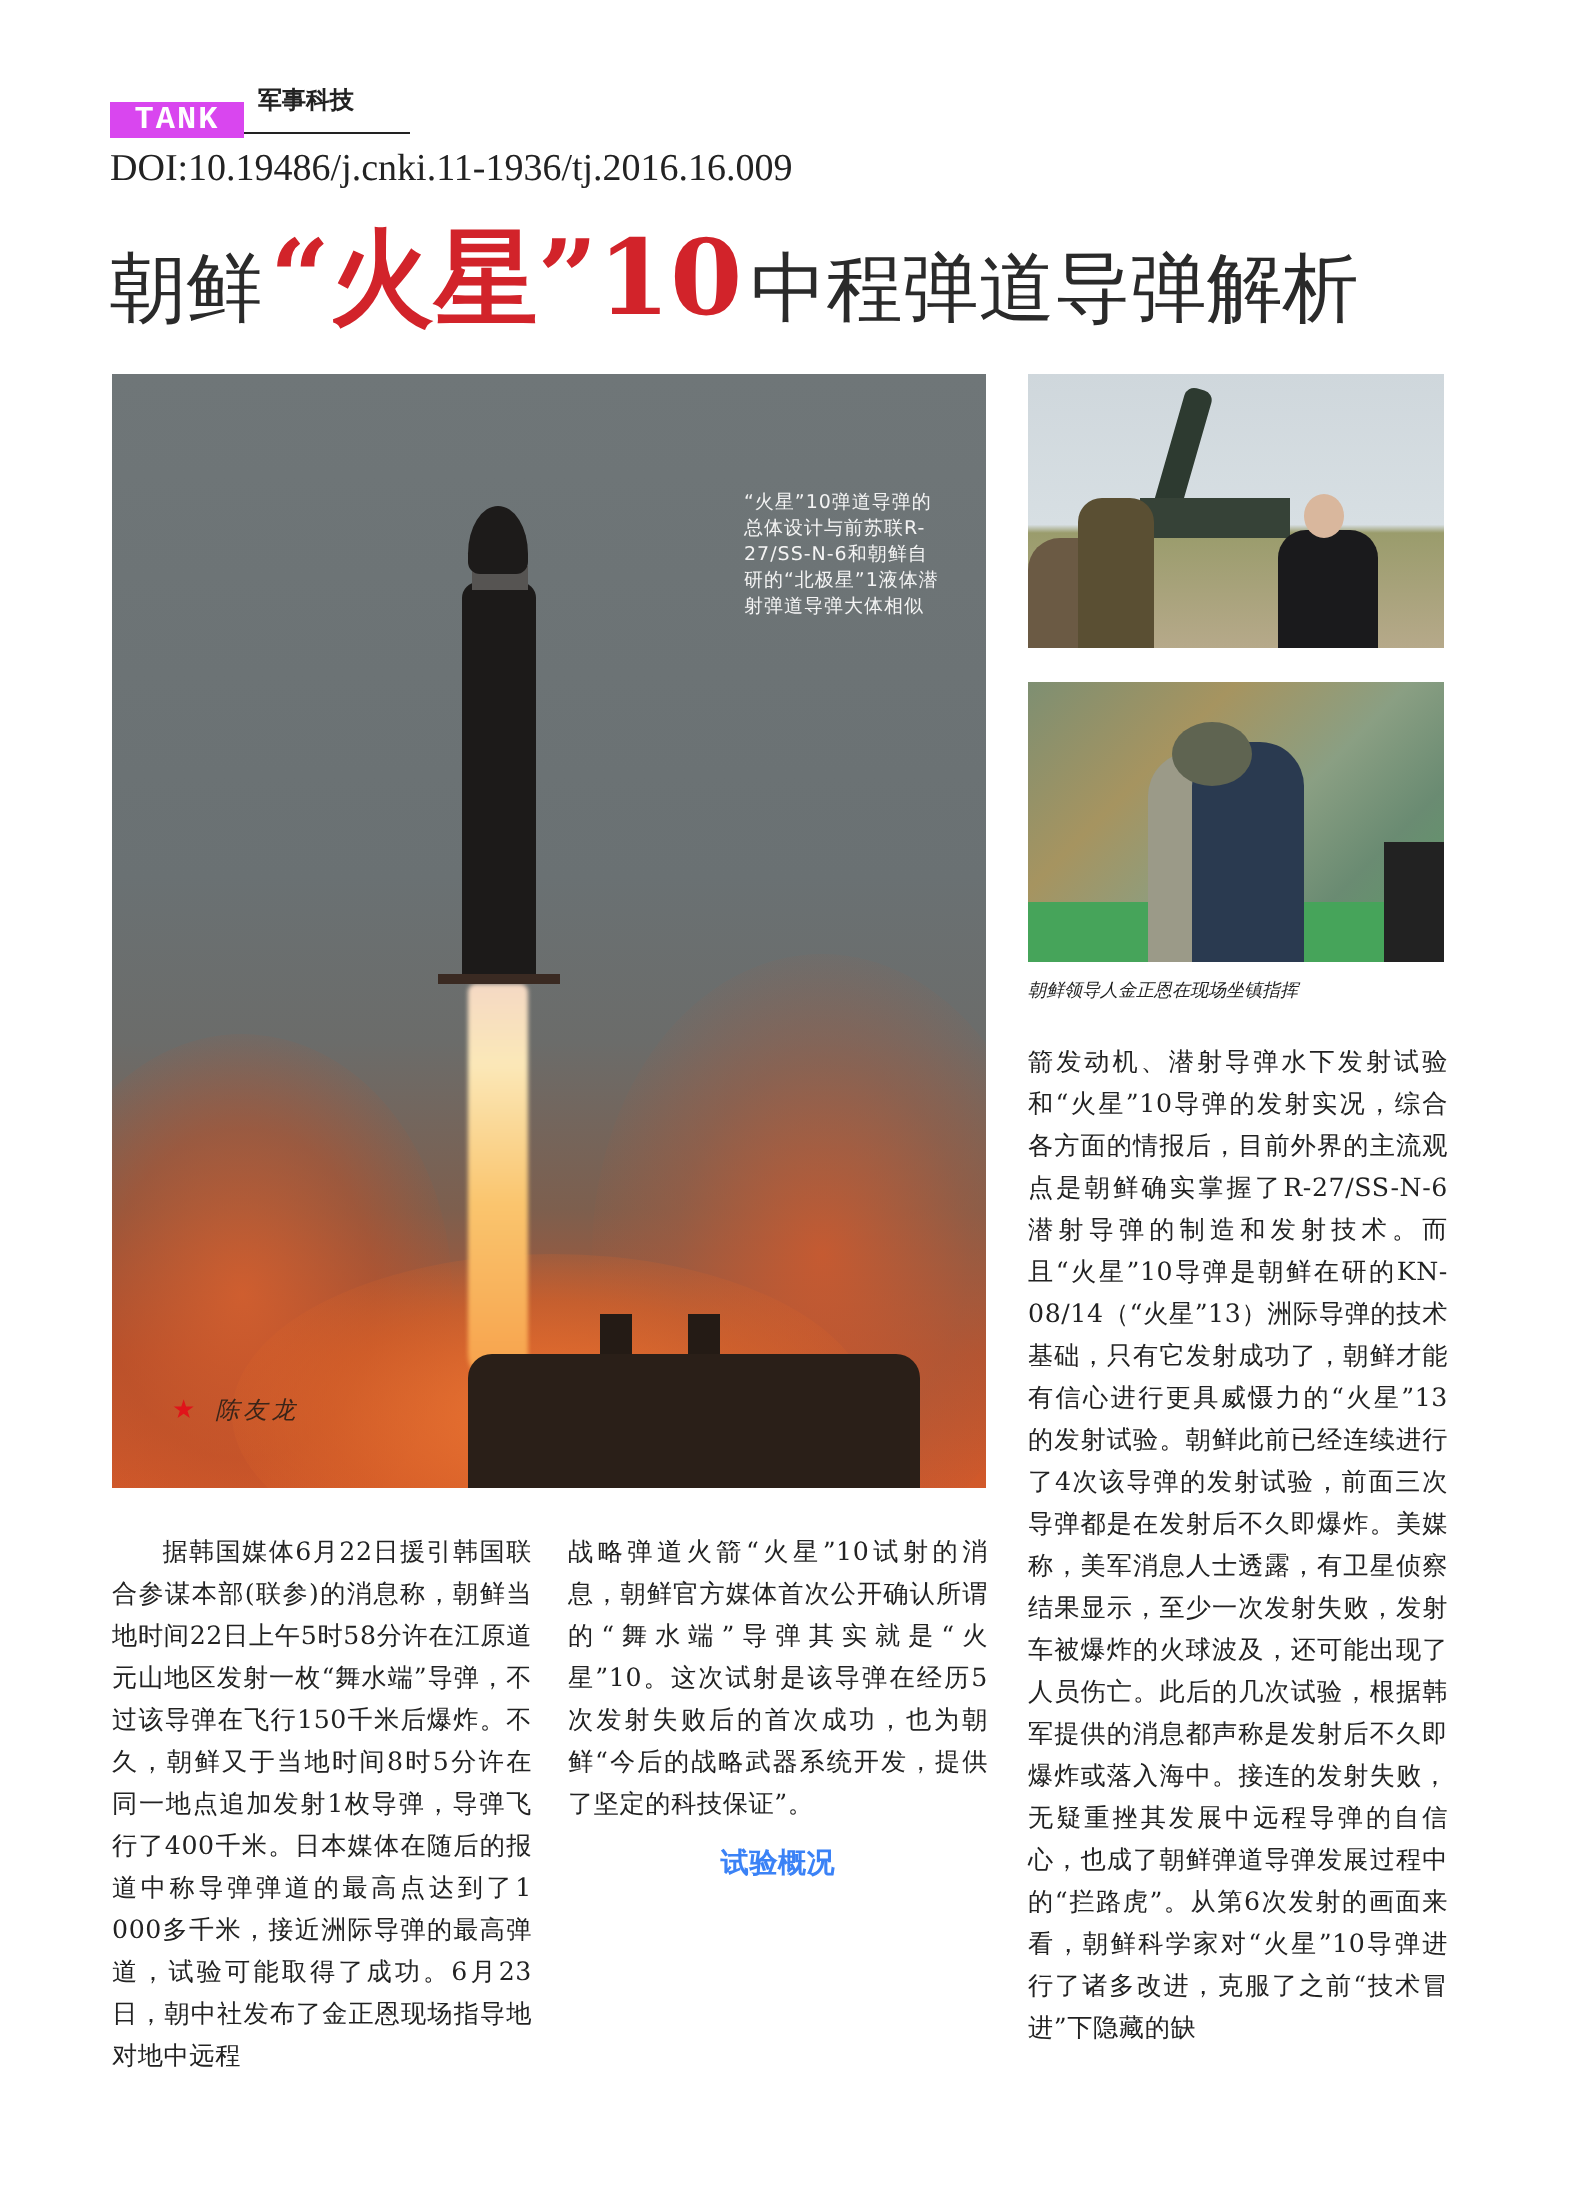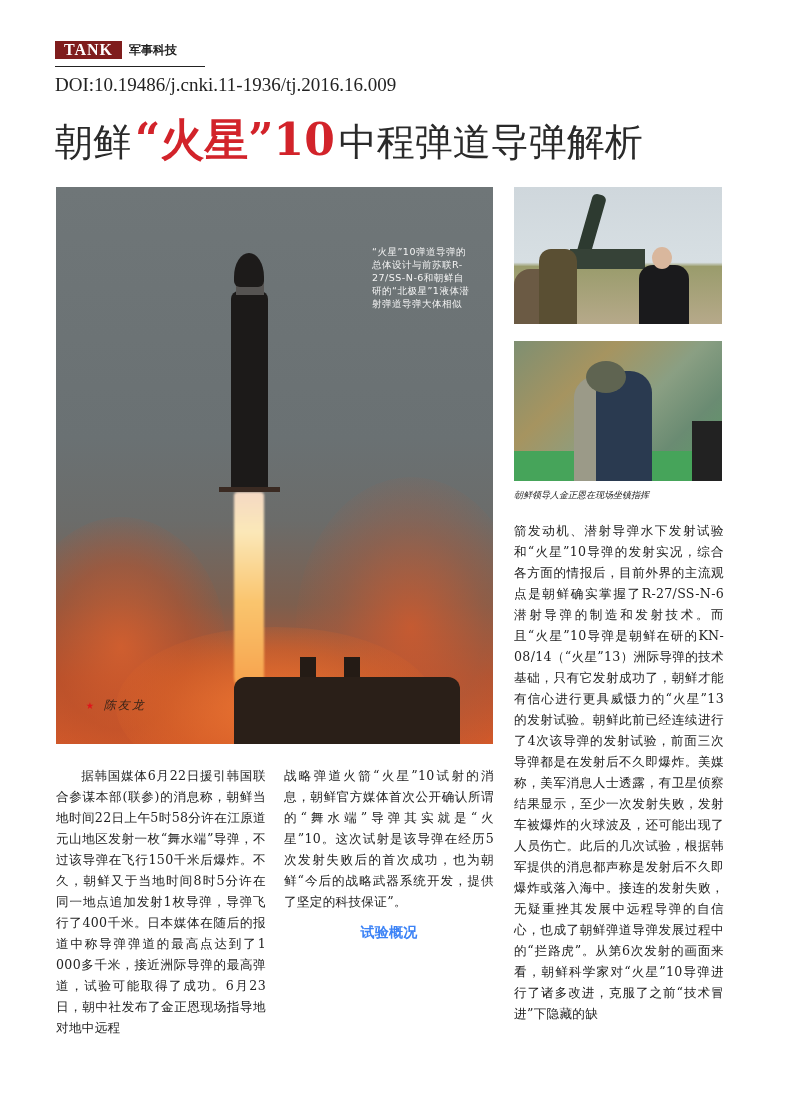--- a/index.html
+++ b/index.html
@@ -2,32 +2,32 @@
 <html><head>
 <meta charset="utf-8">
 <style>
   html, body { margin: 0; padding: 0; background: #ffffff; }
   body { width: 787px; height: 1106px; position: relative; overflow: hidden;
          font-family: "DejaVu Serif", "Liberation Serif", serif; color: #1f1f1f; }
 
   
   .section-header { position: absolute; left: 55px; top: 38px; width: 150px; height: 28px;
                     border-bottom: 1.5px solid #222; }
-  .tank-badge { position: absolute; left: 0; top: 3px; width: 67px; height: 18px; background: #7f1d1d;
-                color: #fff; font-family: Liberation Serif, serif; font-weight: bold;
+  .tank-badge { position: absolute; left: 0; top: 13px; width: 67px; height: 18px; background: #d946ef;
+                color: #fff; font-family: Liberation Mono, monospace; font-weight: bold;
                 font-size: 16px; line-height: 18px; text-align: center; letter-spacing: 1px; }
   .section-name { position: absolute; left: 74px; top: 1px; font-family: "DejaVu Sans", sans-serif;
                   font-weight: bold; font-size: 12px; line-height: 22px; color: #222; }
   .doi { position: absolute; left: 55px; top: 74px; font-family: "Liberation Serif", serif;
          font-size: 19px; color: #222; }
 
   
   .title { position: absolute; left: 55px; top: 110px; height: 60px; white-space: nowrap;
            font-family: "DejaVu Sans", sans-serif; font-size: 38px; line-height: 60px; color: #2a2a2a; }
-  .title .hl { color: #d2232a; font-weight: bold; font-family: "DejaVu Serif", serif; font-size: 44px;
+  .title .hl { color: #d2232a; font-weight: bold; font-family: "DejaVu Serif", serif; font-size: 52px;
                margin: 0 4px; }
 
   
   .main-photo { position: absolute; left: 56px; top: 187px; width: 437px; height: 557px; overflow: hidden;
                 background: linear-gradient(180deg, #6f7678 0%, #6a7173 45%, #6b6c6a 60%, #7d5f4e 75%, #b8532e 88%, #d2592a 100%); }
   .smoke-l { position: absolute; left: -40px; top: 330px; width: 210px; height: 260px; border-radius: 50%;
              background: radial-gradient(ellipse at center, rgba(215,95,45,0.85) 0%, rgba(190,80,40,0.5) 45%, rgba(120,100,95,0) 75%); }
   .smoke-r { position: absolute; left: 240px; top: 290px; width: 230px; height: 300px; border-radius: 50%;
              background: radial-gradient(ellipse at center, rgba(210,90,45,0.8) 0%, rgba(170,90,60,0.45) 45%, rgba(120,100,95,0) 75%); }
   .smoke-b { position: absolute; left: 60px; top: 440px; width: 320px; height: 160px; border-radius: 50%;
@@ -41,21 +41,21 @@
   .plume { position: absolute; left: 178px; top: 305px; width: 30px; height: 200px;
            background: linear-gradient(180deg, #f5d9c4 0%, #fbe8b8 20%, #fac56e 55%, #f7a04a 100%);
            border-radius: 4px 4px 15px 15px; filter: blur(1px); }
   .launcher { position: absolute; left: 178px; top: 490px; width: 226px; height: 70px; background: #2a1f18;
               border-radius: 12px 12px 0 0; }
   .launcher-cab1 { position: absolute; left: 244px; top: 470px; width: 16px; height: 22px; background: #241b15; }
   .launcher-cab2 { position: absolute; left: 288px; top: 470px; width: 16px; height: 22px; background: #241b15; }
   .photo-caption { position: absolute; left: 316px; top: 22px; width: 100px;
                    font-family: "DejaVu Sans", sans-serif; font-size: 9.5px; line-height: 13px; color: #f4f4f4;
                    letter-spacing: 0.5px; margin-top: 36px; }
-  .photo-credit { position: absolute; left: 30px; top: 510px; font-family: Liberation Mono, monospace;
+  .photo-credit { position: absolute; left: 30px; top: 510px; font-family: Liberation Sans, sans-serif;
                   font-size: 12px; color: #3a2418; font-style: italic; letter-spacing: 2px; }
   .photo-credit .star { color: #e0141a; font-style: normal; margin-right: 8px; font-size: 13px; }
 
   
   .side-photo-1 { position: absolute; left: 514px; top: 187px; width: 208px; height: 137px; overflow: hidden;
                   background: linear-gradient(180deg, #cfd7dc 0%, #d7dfe3 55%, #9a9c6c 58%, #b6a98a 100%); }
   .sp1-missile { position: absolute; left: 60px; top: 5px; width: 14px; height: 70px; background: #2d3a30;
                  transform: rotate(16deg); transform-origin: bottom center; border-radius: 5px 5px 0 0; }
   .sp1-truck { position: absolute; left: 56px; top: 62px; width: 75px; height: 20px; background: #364237; }
   .sp1-officer { position: absolute; left: 25px; top: 62px; width: 38px; height: 75px; background: #5a4f33;

